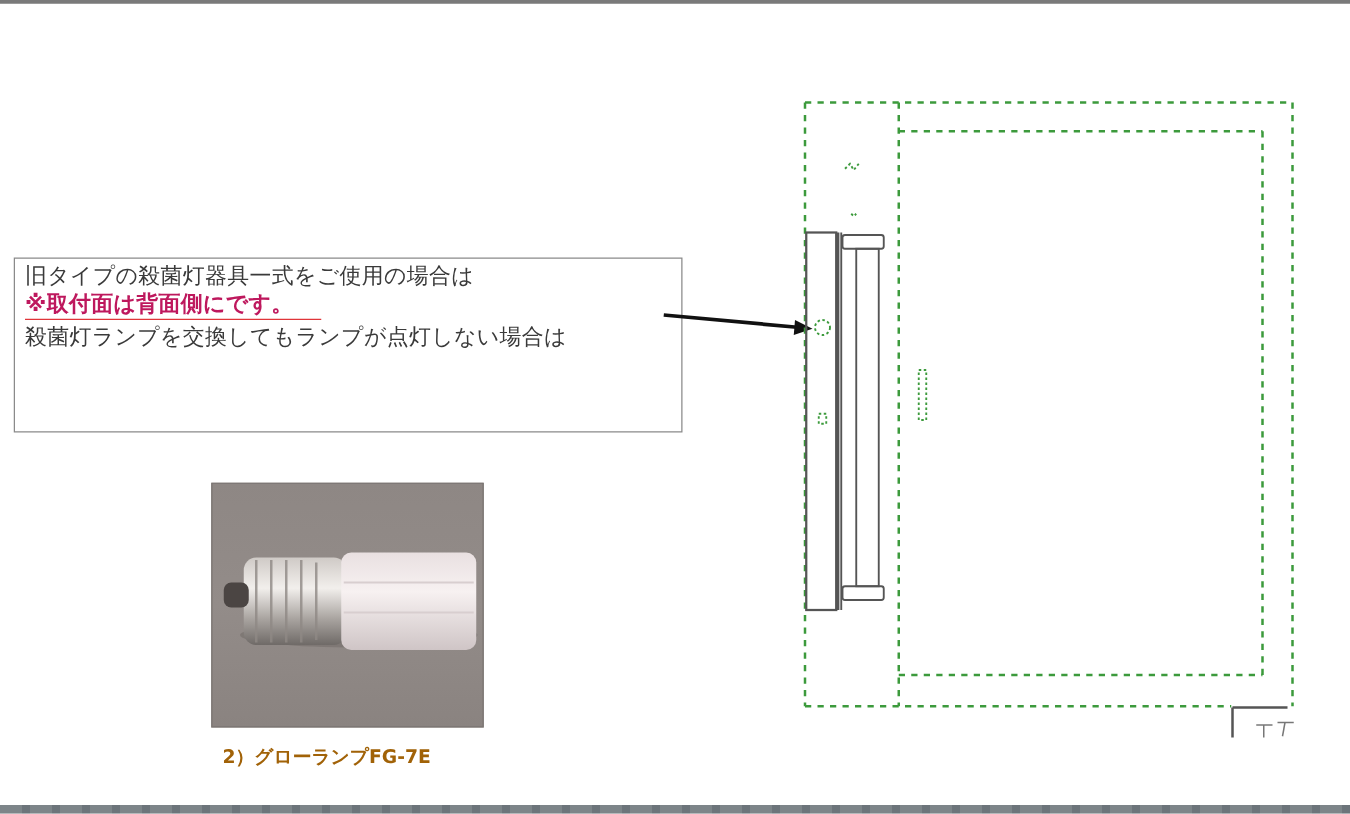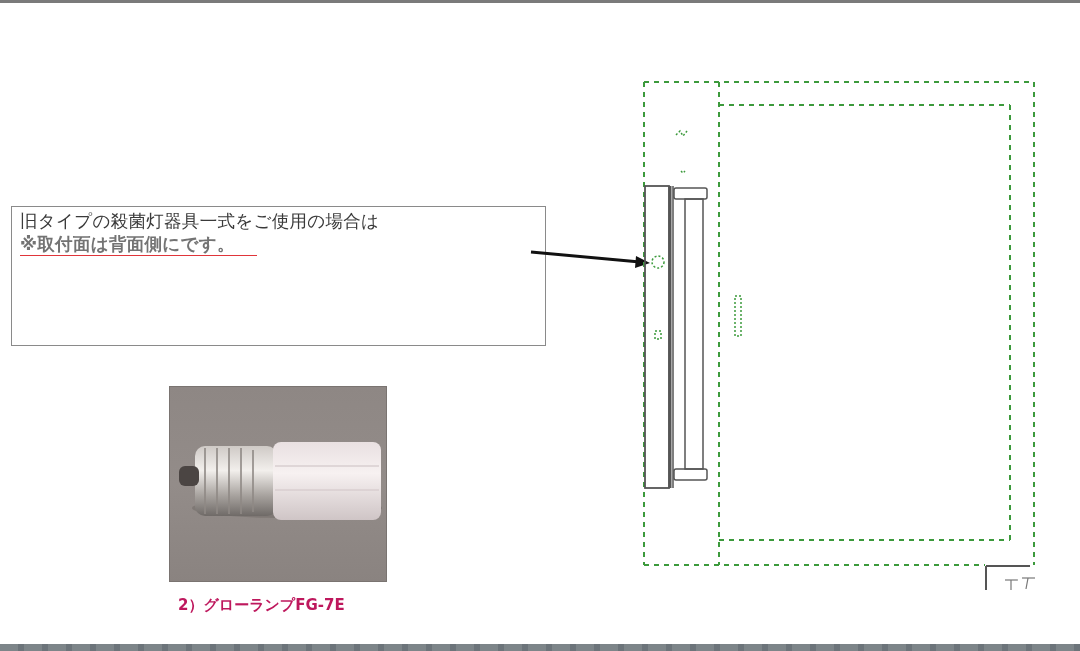--- a/index.html
+++ b/index.html
@@ -19,49 +19,50 @@
     .callout {
       position: absolute; left: 11px; top: 206px; width: 535px; height: 140px;
       border: 1px solid #8a8a8a; box-sizing: border-box;
       padding: 2px 8px; background: #fff;
     }
     .callout .line {
       font-size: 17.5px; line-height: 24px; color: #3a3a3a; white-space: nowrap;
       letter-spacing: 0.3px;
     }
     .callout .line.warn {
-      color: #737373; font-weight: bold;
+      color: #be185d; font-weight: bold;
       text-decoration: underline; text-decoration-color: #e0353a;
       text-underline-offset: 3px;
       display: inline-block; padding-right: 22px;
       border-bottom: 1.5px solid #e0353a; text-decoration: none;
       line-height: 22px; margin-bottom: 2px;
     }
     .arrow {
       position: absolute; left: 0; top: 0; width: 1080px; height: 651px; pointer-events: none;
     }
     .photo {
       position: absolute; left: 169px; top: 386px; width: 218px; height: 196px;
       background: linear-gradient(180deg, #8e8784 0%, #938c89 50%, #8a8380 100%);
       box-shadow: inset 0 0 0 1px #7a7471;
     }
     .caption {
       position: absolute; left: 178px; top: 596px;
-      font-size: 15px; font-weight: bold; color: #be185d;
+      font-size: 15px; font-weight: bold; color: #a16207;
     }
     .diagram { position: absolute; left: 0; top: 0; width: 1080px; height: 651px; }
   </style>
 </head>
 <body>
 
 <div class="top-bar"></div>
 
 <div class="callout">
   <div class="line">旧タイプの殺菌灯器具一式をご使用の場合は</div>
   <div class="line warn">※取付面は背面側にです。</div>
+  <div class="line">殺菌灯ランプを交換してもランプが点灯しない場合は</div>
 </div>
 
 <svg class="arrow" viewBox="0 0 1080 651">
   <line x1="531" y1="252" x2="640" y2="262" stroke="#111" stroke-width="3"></line>
   <polygon points="650,263 636,256 635,268" fill="#111"></polygon>
 </svg>
 
 <div class="photo">
   <svg width="218" height="196" viewBox="0 0 218 196">
     <defs>

